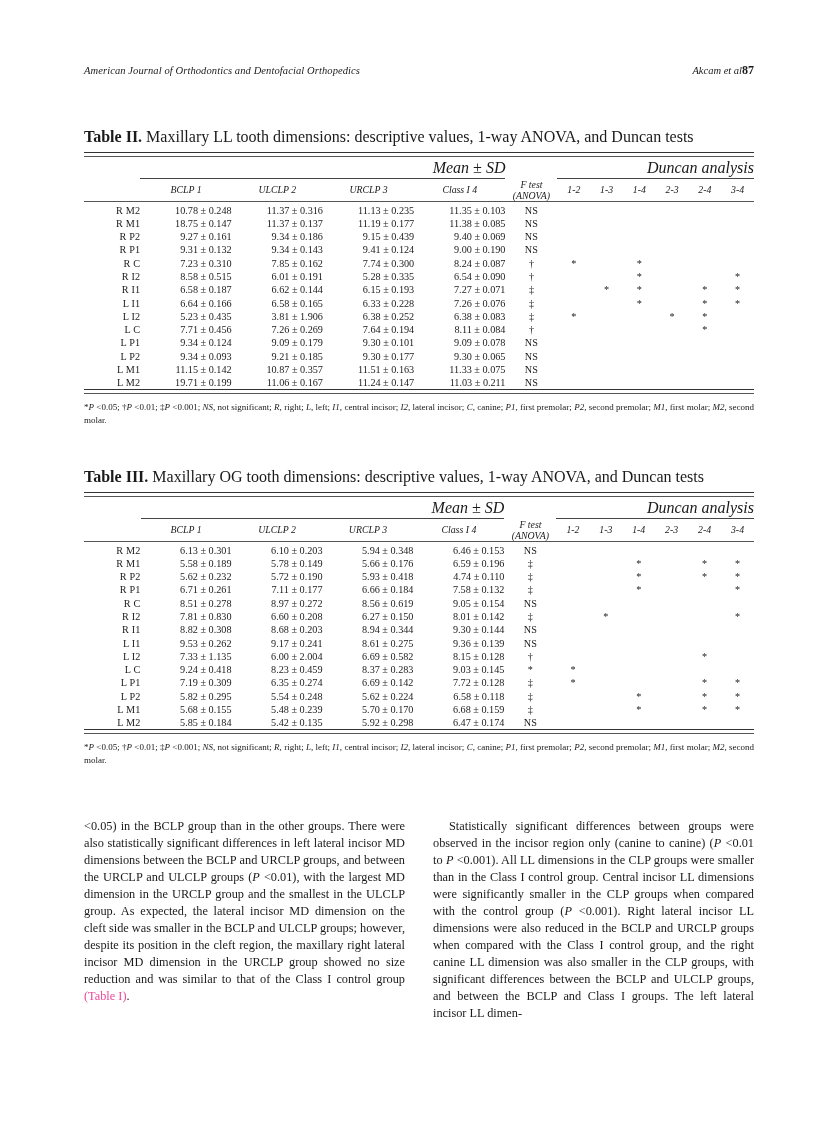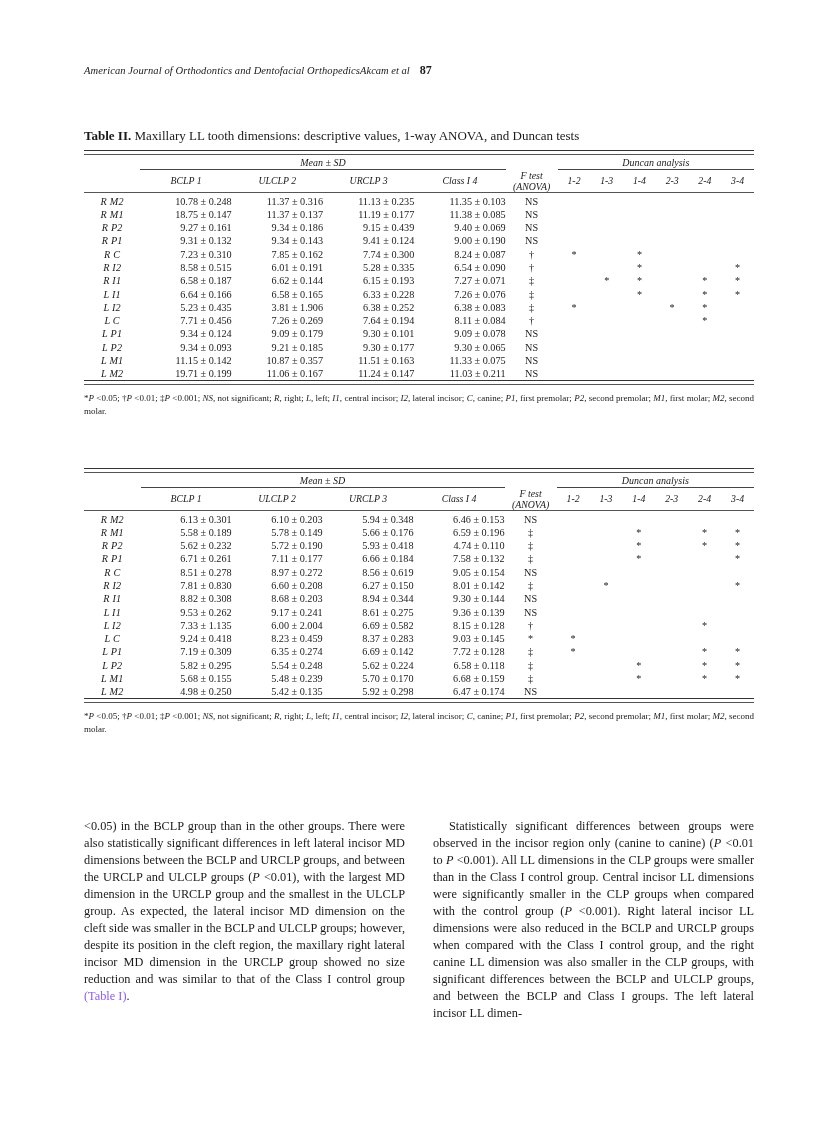--- a/index.html
+++ b/index.html
@@ -8,65 +8,65 @@
     background:#ffffff;
     font-family:"Liberation Serif", serif;
     color:#1a1a1a;
     -webkit-font-smoothing:antialiased;
   }
   .page { position:relative; width:838px; height:1122px; padding:0; box-sizing:border-box; }
   .inner { position:absolute; left:84px; top:0; width:670px; }
 
   
   .runhead { position:absolute; top:60px; left:0; width:670px; }
-  .runhead .row { display:flex; justify-content:flex-start; align-items:baseline; }
+  .runhead .row { display:flex; justify-content:space-between; align-items:baseline; }
   .rh-journal { font-style:italic; font-size:10.5px; letter-spacing:.1px; }
   .rh-right { font-style:italic; font-size:10.5px; }
-  .rh-page { font-style:normal; font-weight:bold; font-size:12px; margin-left:10px; }
+  .rh-page { font-style:normal; font-weight:bold; font-size:12px; }
   .rh-vol { font-size:10.5px; margin-top:2px; }
   .rh-vol i { font-style:italic; }
 
   
   .tblock { position:absolute; left:0; width:670px; }
-  .tcap { font-size:13px; margin-bottom:6px; }
+  .tcap { font-size:16px; margin-bottom:6px; }
   .tcap .tnum { font-weight:bold; }
 
   table.data { width:670px; border-collapse:collapse; font-size:10.2px; }
   table.data td, table.data th { padding:0; font-weight:normal; }
 
   .rule-top td { border-top:1.6px solid #333; height:3px; }
   .rule-dbl td { border-top:0.9px solid #555; height:2px; }
   .rule-bot td { border-top:1.2px solid #333; height:3px; }
 
-  .grp-head td { font-style:italic; font-size:10px; text-align:center; padding:3px 0 1px; }
+  .grp-head td { font-style:italic; font-size:16px; text-align:right; padding:3px 0 1px; }
   .sub-rule td { height:1px; }
   .sub-rule .ul { border-bottom:0.8px solid #444; }
   .col-head td { font-style:italic; font-size:9.8px; text-align:center; padding:4px 0 4px; }
 
-  td.lbl { text-align:center; width:62px; padding-left:2px;font-style:italic; }
+  td.lbl { text-align:right; width:62px; padding-left:2px; }
   td.val { text-align:right; width:96px; padding-right:16px; white-space:nowrap; }
   td.ftest { text-align:center; width:54px; }
   td.dun { text-align:center; width:36px; }
 
   tr.drow td { padding:1.15px 0; font-size:10.2px; }
   tr.drow td.lbl { font-size:10.2px; letter-spacing:.2px; }
 
   .sig { font-size:10px; }
   .ns { font-size:9.6px; letter-spacing:.2px; }
 
   .fnote { font-size:9px; line-height:1.45; margin-top:5px; text-align:justify; }
   .fnote i { font-style:italic; }
 
   
   .cols { position:absolute; left:0; width:670px; display:flex; gap:28px; }
   .col { width:321px; font-size:12.3px; line-height:1.385; text-align:justify; }
   .col p { margin:0; text-indent:0; }
   .col p.ind { text-indent:16px; }
   .col i { font-style:italic; }
-  a.xref { color:#8b5cf6; text-decoration:none; }
+  a.xref { color:#ec4899; text-decoration:none; }
 </style>
 </head>
 <body>
 
 <div class="page">
   <div class="inner">
 
     <div class="runhead">
       <div class="row">
         <span class="rh-journal">American Journal of Orthodontics and Dentofacial Orthopedics</span>
@@ -340,20 +340,24 @@
             </tr>
           <tr class="rule-dbl">
               <td colspan="12"></td>
             </tr>
         </tbody>
       </table>
       <div class="fnote">*<i>P</i> &lt;0.05; †<i>P</i> &lt;0.01; ‡<i>P</i> &lt;0.001; <i>NS</i>, not significant; <i>R</i>, right; <i>L</i>, left; <i>I1</i>, central incisor; <i>I2</i>, lateral incisor; <i>C</i>, canine; <i>P1</i>, first premolar; <i>P2</i>, second premolar; <i>M1</i>, first molar; <i>M2</i>, second molar.</div>
     </div>
 
     <div class="tblock" id="tbl3" style="top:468px;">
+      <div class="tcap">
+        <span class="tnum">Table III.</span>
+        <span>Maxillary OG tooth dimensions: descriptive values, 1-way ANOVA, and Duncan tests</span>
+      </div>
       <table class="data">
         <colgroup>
           <col style="width:62px">
             <col style="width:96px">
             <col style="width:96px">
             <col style="width:96px">
             <col style="width:96px">
           <col style="width:54px">
             <col style="width:36px">
             <col style="width:36px">
@@ -580,21 +584,21 @@
               <td class="ftest sig">‡</td>
               <td class="dun sig"></td>
               <td class="dun sig"></td>
               <td class="dun sig">*</td>
               <td class="dun sig"></td>
               <td class="dun sig">*</td>
               <td class="dun sig">*</td>
             </tr>
             <tr class="drow">
               <td class="lbl">L M2</td>
-              <td class="val">4.98 ± 0.250</td>
+              <td class="val">5.85 ± 0.184</td>
               <td class="val">5.42 ± 0.135</td>
               <td class="val">5.92 ± 0.298</td>
               <td class="val">6.47 ± 0.174</td>
               <td class="ftest ns">NS</td>
               <td class="dun sig"></td>
               <td class="dun sig"></td>
               <td class="dun sig"></td>
               <td class="dun sig"></td>
               <td class="dun sig"></td>
               <td class="dun sig"></td>

